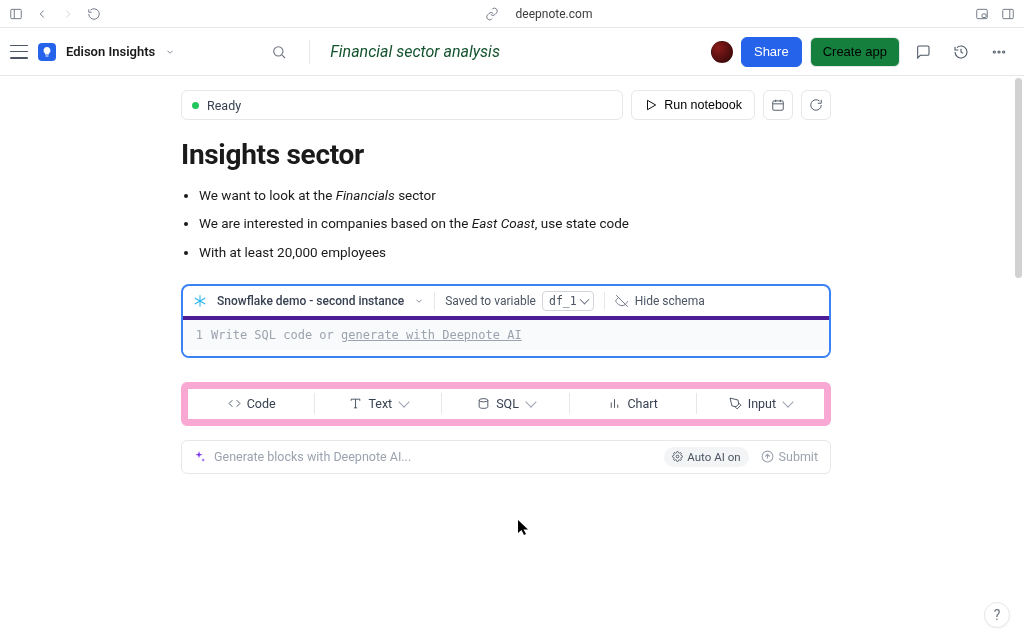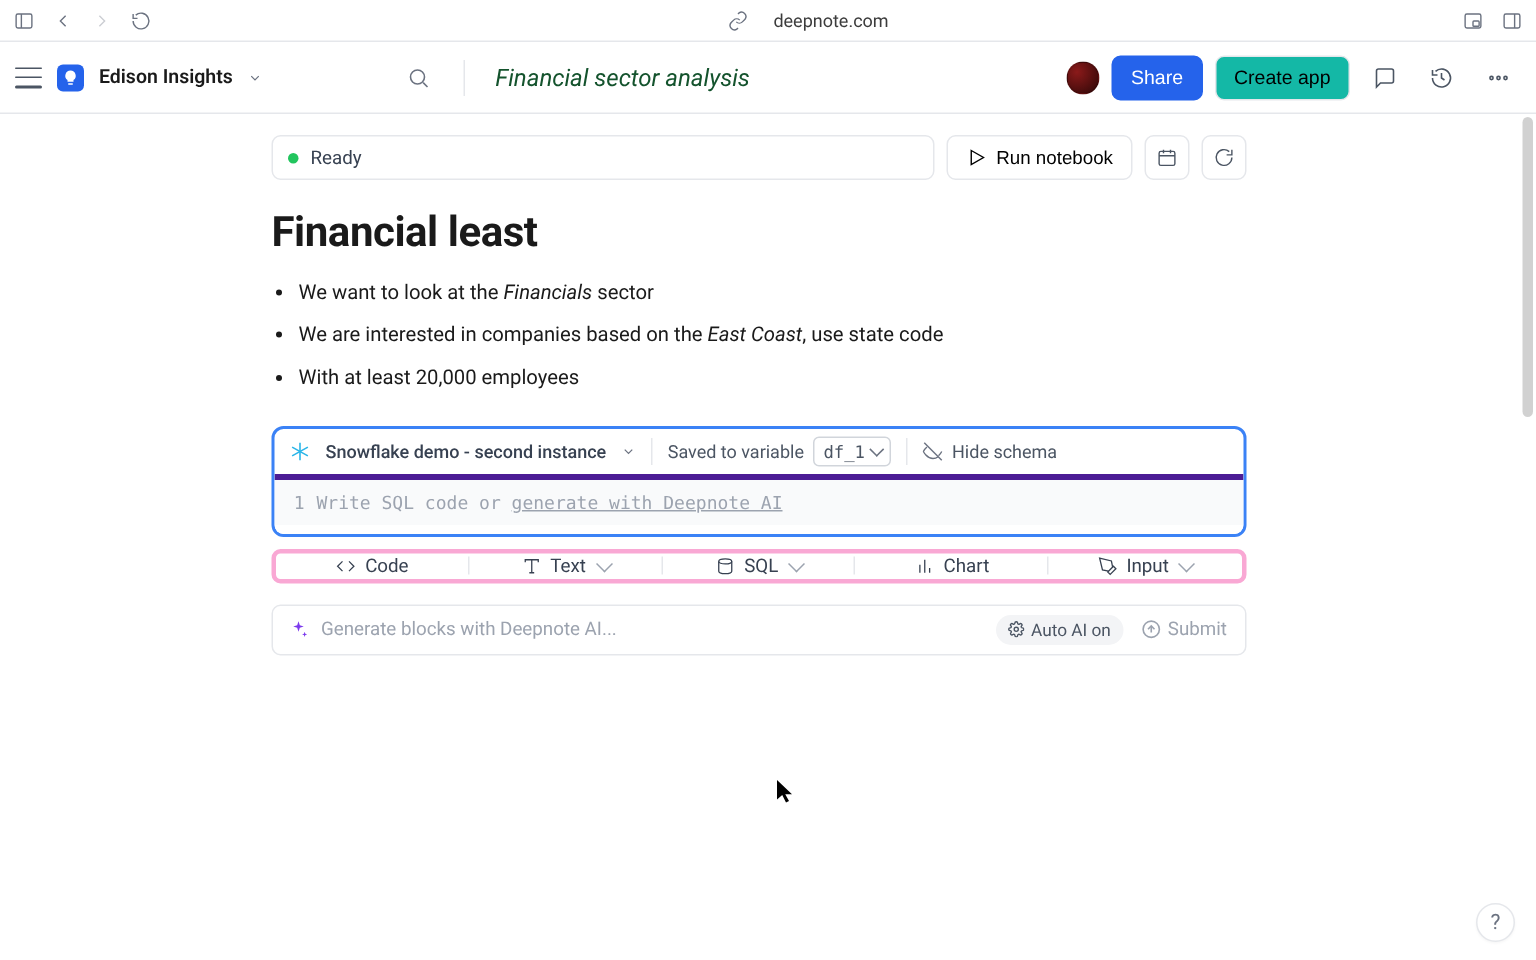--- a/index.html
+++ b/index.html
@@ -20,21 +20,21 @@
   .hamburger { width: 18px; height: 14px; display: flex; flex-direction: column; justify-content: space-between; }
   .hamburger span { height: 1.5px; background: #4b5563; border-radius: 1px; }
   .ws-logo { width: 18px; height: 18px; border-radius: 4px; background: #2563eb; display: flex; align-items: center; justify-content: center; color: #fff; font-size: 11px; }
   .ws-name { font-weight: 600; font-size: 13px; }
   .chev { width: 10px; height: 10px; }
   .vdiv { width: 1px; height: 24px; background: #e5e7eb; margin: 0 6px; }
   .search-btn { width: 28px; height: 28px; display: flex; align-items: center; justify-content: center; color: #6b7280; border-radius: 6px; }
   .nb-title { font-size: 16px; color: #14532d; padding-left: 4px; font-style: italic; }
   .app-right { margin-left: auto; display: flex; align-items: center; gap: 8px; }
   .avatar { width: 22px; height: 22px; border-radius: 50%; background: radial-gradient(circle at 30% 30%, #8b1a1a, #2d0707); border: 1px solid rgba(0,0,0,.1); }
-  .btn { height: 30px; padding: 0 12px; border-radius: 6px; font-size: 13px; display: flex; align-items: center; border: 1px solid #e5e7eb; background: #14b8a6; cursor: pointer; }
+  .btn { height: 30px; padding: 0 12px; border-radius: 6px; font-size: 13px; display: flex; align-items: center; border: 1px solid #e5e7eb; background: #15803d; cursor: pointer; }
   .btn.primary { background: #2563eb; color: #fff; border-color: #2563eb; font-weight: 500; }
   .icon-btn { width: 30px; height: 30px; display: flex; align-items: center; justify-content: center; border-radius: 6px; color: #4b5563; }
   .icon-btn svg, .search-btn svg { width: 16px; height: 16px; stroke: currentColor; fill: none; stroke-width: 1.6; }
 
   
   .main { flex: 1; position: relative; overflow: hidden; }
   .scroll { position: absolute; inset: 0 12px 0 0; overflow: hidden; }
   .content { width: 650px; margin: 14px auto 0 auto; }
 
   
@@ -61,21 +61,21 @@
   .var-box { border: 1px solid #d1d5db; border-radius: 4px; padding: 2px 16px 2px 6px; font-family: ui-monospace, Menlo, monospace; font-size: 11.5px; position: relative; background: #fff; }
   .var-box::after { content: ""; position: absolute; right: 5px; top: 50%; width: 6px; height: 6px; border-right: 1.3px solid #6b7280; border-bottom: 1.3px solid #6b7280; transform: translateY(-70%) rotate(45deg); }
   .hide-schema { display: flex; align-items: center; gap: 6px; }
   .sql-body { background: #f9fafb; padding: 8px 0; font-family: ui-monospace, Menlo, monospace; font-size: 12px; display: flex; }
   .gutter { width: 28px; text-align: right; color: #9ca3af; padding-right: 8px; user-select: none; }
   .code-line { color: #9ca3af; }
   .code-link { text-decoration: underline; }
   .sql-foot { height: 6px; background: #fff; }
 
   
-  .block-types { margin-top: 8px; display: flex; border: 3px solid #f9a8d4; border-radius: 6px; overflow: hidden; height: 23px; }
+  .block-types { margin-top: 24px; display: flex; border: 7px solid #f9a8d4; border-radius: 6px; overflow: hidden; height: 44px; }
   .bt { flex: 1; display: flex; align-items: center; justify-content: center; gap: 6px; font-size: 12.5px; color: #374151; position: relative; }
   .bt:not(:last-child)::after { content: ""; position: absolute; right: 0; top: 15%; bottom: 15%; width: 1px; background: #e5e7eb; }
   .bt svg { width: 13px; height: 13px; stroke: currentColor; fill: none; stroke-width: 1.6; }
   .mini-chev { width: 8px; height: 8px; border-right: 1.3px solid #9ca3af; border-bottom: 1.3px solid #9ca3af; transform: rotate(45deg); margin-left: 2px; margin-top: -3px; }
 
   
   .ai-bar { margin-top: 14px; height: 34px; border: 1px solid #e5e7eb; border-radius: 6px; display: flex; align-items: center; padding: 0 8px 0 10px; gap: 8px; font-size: 12.5px; }
   .ai-spark { color: #7c3aed; }
   .ai-ph { flex: 1; color: #9ca3af; }
   .auto-pill { background: #f3f4f6; border-radius: 999px; padding: 3px 8px; font-size: 11.5px; color: #4b5563; display: flex; align-items: center; gap: 4px; }
@@ -220,21 +220,21 @@
             </svg>
           </button>
         <button class="sq-btn">
             <svg viewBox="0 0 24 24">
               <path d="M21 12a9 9 0 1 1-3-6.7"></path>
               <polyline points="21 3 21 9 15 9"></polyline>
             </svg>
           </button>
       </div>
 
-      <h1 class="page-title">Financial least</h1>
+      <h1 class="page-title">Insights sector</h1>
 
       <ul class="notes">
         <li><span>We want to look at the </span><em>Financials</em><span> sector</span></li>
         <li><span>We are interested in companies based on the </span><em>East Coast</em><span>, use state code</span></li>
         <li><span>With at least 20,000 employees</span></li>
       </ul>
 
       <div class="sql-block">
         <div class="sql-head">
           <svg class="sf-icon" viewBox="0 0 24 24" fill="none" stroke="currentColor" stroke-width="1.8">

